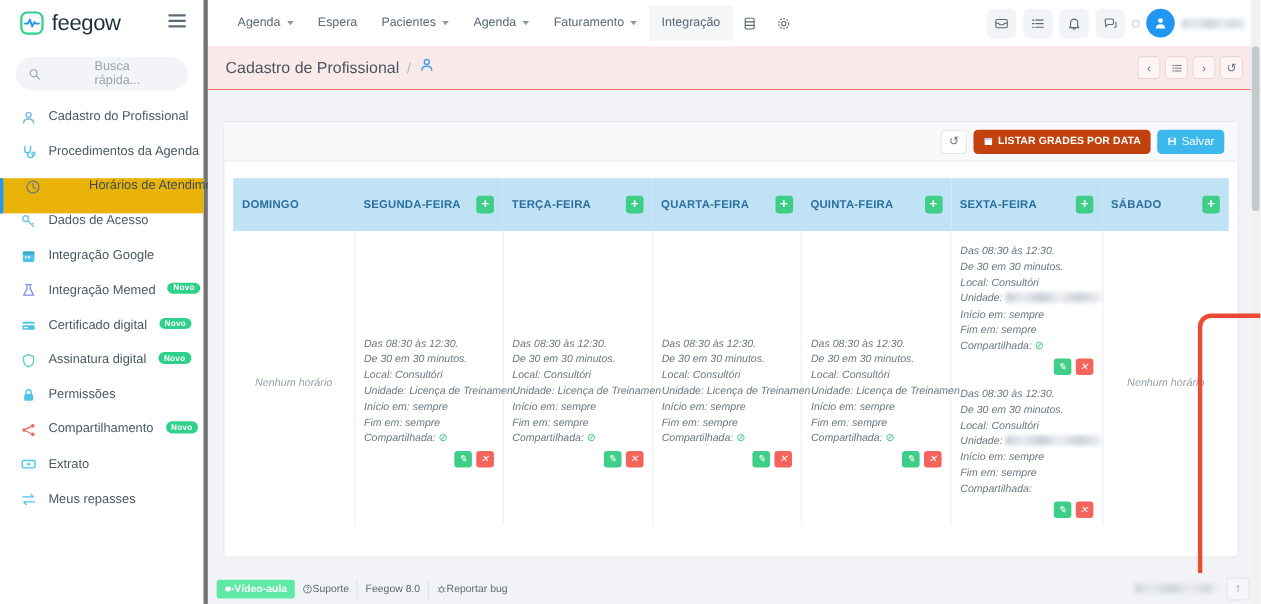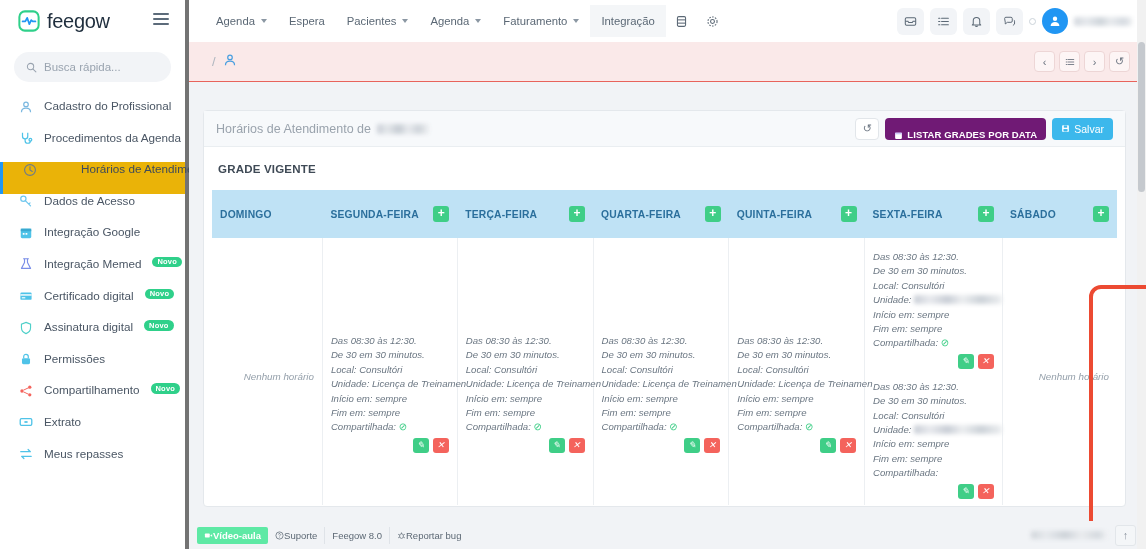--- a/index.html
+++ b/index.html
@@ -30,21 +30,21 @@
     position: absolute; right: 16px; top: 13px;
     width: 16px; height: 12px; cursor: pointer;
   }
   .hamburger i { display:block; height:2px; background:#5c6b7a; margin-bottom:3px; border-radius:1px; }
 
   .search-wrap { padding: 10px 14px 0 14px; }
   .search-box {
     height: 30px; background: #f2f4f7; border-radius: 15px;
     display: flex; align-items: center; gap: 7px; padding: 0 12px;
   }
-  .search-box .ph { font-size: 11.5px; color: #9aa4b0; }
+  .search-box .ph { font-size: 11.5px; color: #9aa4b0; margin-left: 42px; }
   .search-ic { width: 11px; height: 11px; flex:0 0 auto; }
 
   .nav { margin-top: 17px; }
   .nav-item {
     height: 31.6px; display: flex; align-items: flex-start;
     padding-left: 18px; gap: 11px; cursor: pointer;
     position: relative;
   }
   .nav-item .ic { width: 15px; height: 15px; flex: 0 0 auto; display:flex; align-items:center; justify-content:center;}
   .nav-item .lbl { font-size: 11.7px; color: #4a5664; white-space: nowrap; }
@@ -126,22 +126,22 @@
     background: linear-gradient(90deg,#c9ced6 0%,#e4e7eb 20%,#c6ccd3 42%,#e8eaee 60%,#cfd4da 80%,#eef0f2 100%);
     filter: blur(2.3px);
   }
   .head-btns { margin-left: auto; display: flex; align-items: center; gap: 6px; }
   .hb-icon {
     width: 24px; height: 22px; border:1px solid #e2e6ea; background:#fff;
     border-radius: 4px; display:flex; align-items:center; justify-content:center;
     font-size: 11px; color:#6c7682; cursor:pointer;
   }
   .btn-purple {
-    background: #701a75; color: #fff; font-size: 9.5px; font-weight: bold;
-    border-radius: 4px; height: 22px; display:flex; align-items:flex-end; gap:4px;
+    background: #c2410c; color: #fff; font-size: 9.5px; font-weight: bold;
+    border-radius: 4px; height: 22px; display:flex; align-items:center; gap:4px;
     padding: 0 9px; cursor: pointer; letter-spacing: .1px;
   }
   .btn-blue {
     background: #3cb8ec; color: #fff; font-size: 10.5px;
     border-radius: 4px; height: 22px; display:flex; align-items:center; gap:4px;
     padding: 0 9px; cursor: pointer;
   }
 
   .grade-title {
     font-size: 11.5px; font-weight: bold; color: #3f4a56;
@@ -163,21 +163,21 @@
     text-align: center; cursor: pointer; font-weight: bold; flex:0 0 auto;
   }
   .grid tbody td {
     vertical-align: top; padding: 10px 8px 6px 8px;
     border-right: 1px solid #eceff2;
     font-size: 9.6px; color: #6a7682; font-style: italic;
     line-height: 14.4px;
   }
   .grid tbody td:last-child { border-right: none; }
   .empty-cell {
-    text-align: right; color: #95a0ab; font-style: italic; font-size: 9.8px;
+    text-align: center; color: #95a0ab; font-style: italic; font-size: 9.8px;
   }
   .slot-lines div { white-space: nowrap; }
   .chk { color: #3fce87; font-size: 10px; font-style: normal; }
   .row-actions { display: flex; justify-content: flex-end; gap: 4px; margin-top: 3px; }
   .act {
     width: 16px; height: 15px; border-radius: 3px; color: #fff;
     font-size: 9px; display:flex; align-items:center; justify-content:center;
     cursor: pointer;
   }
   .act.edit { background: #3fce87; }
@@ -457,20 +457,21 @@
       <svg width="14" height="14" viewBox="0 0 16 16">
           <circle cx="8" cy="5.4" r="2.5" fill="#fff"></circle>
           <path d="M3 13.6c0-2.8 2.2-4.4 5-4.4s5 1.6 5 4.4" fill="#fff"></path>
         </svg>
     </div>
     <div class="blur-name"></div>
   </div>
 </div>
 
 <div class="crumbbar">
+  <span class="crumb-title">Cadastro de Profissional</span>
   <span class="crumb-sep">/</span>
   <span>
     <svg width="14" height="14" viewBox="0 0 16 16">
         <circle cx="8" cy="5" r="2.6" fill="none" stroke="#4a9fe0" stroke-width="1.4"></circle>
         <path d="M2.8 14c0-2.9 2.3-4.6 5.2-4.6s5.2 1.7 5.2 4.6" fill="none" stroke="#4a9fe0" stroke-width="1.4"></path>
       </svg>
   </span>
   <div class="crumb-actions">
     <div class="cb">‹</div>
     <div class="cb">
@@ -480,45 +481,40 @@
     </div>
     <div class="cb">›</div>
     <div class="cb">↺</div>
   </div>
 </div>
 
 <div class="page">
   <div class="card">
 
     <div class="card-head">
-      <div class="card-head-title">
-        <span>Horários de Atendimento de</span>
-        <span class="blur-name2"></span>
-      </div>
       <div class="head-btns">
         <div class="hb-icon">↺</div>
         <div class="btn-purple">
           <svg width="9" height="9" viewBox="0 0 16 16">
               <rect x="2" y="3" width="12" height="11" rx="1.4" fill="#fff"></rect>
               <rect x="2" y="3" width="12" height="3" fill="#cfc7fa"></rect>
             </svg>
           <span>LISTAR GRADES POR DATA</span>
         </div>
         <div class="btn-blue">
           <svg width="9" height="9" viewBox="0 0 16 16">
               <rect x="2" y="2" width="12" height="12" rx="1.4" fill="#fff"></rect>
               <rect x="5" y="2.6" width="6" height="4" fill="#3cb8ec"></rect>
               <rect x="4.4" y="9" width="7.2" height="4.4" fill="#3cb8ec"></rect>
             </svg>
           <span>Salvar</span>
         </div>
       </div>
     </div>
 
-    <div class="grade-title">GRADE VIGENTE</div>
 
     <div class="grid-wrap">
       <table class="grid">
         <thead>
           <tr>
             <th style="width:12.2%">
               <div class="th-inner">
                   <span>DOMINGO</span>
                 </div>
             </th>

